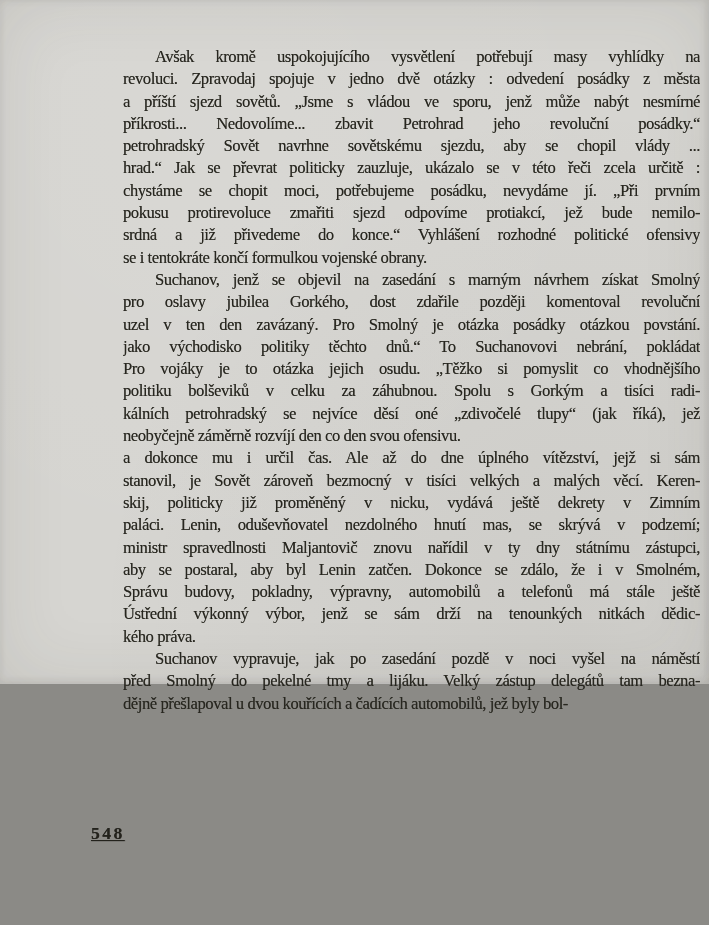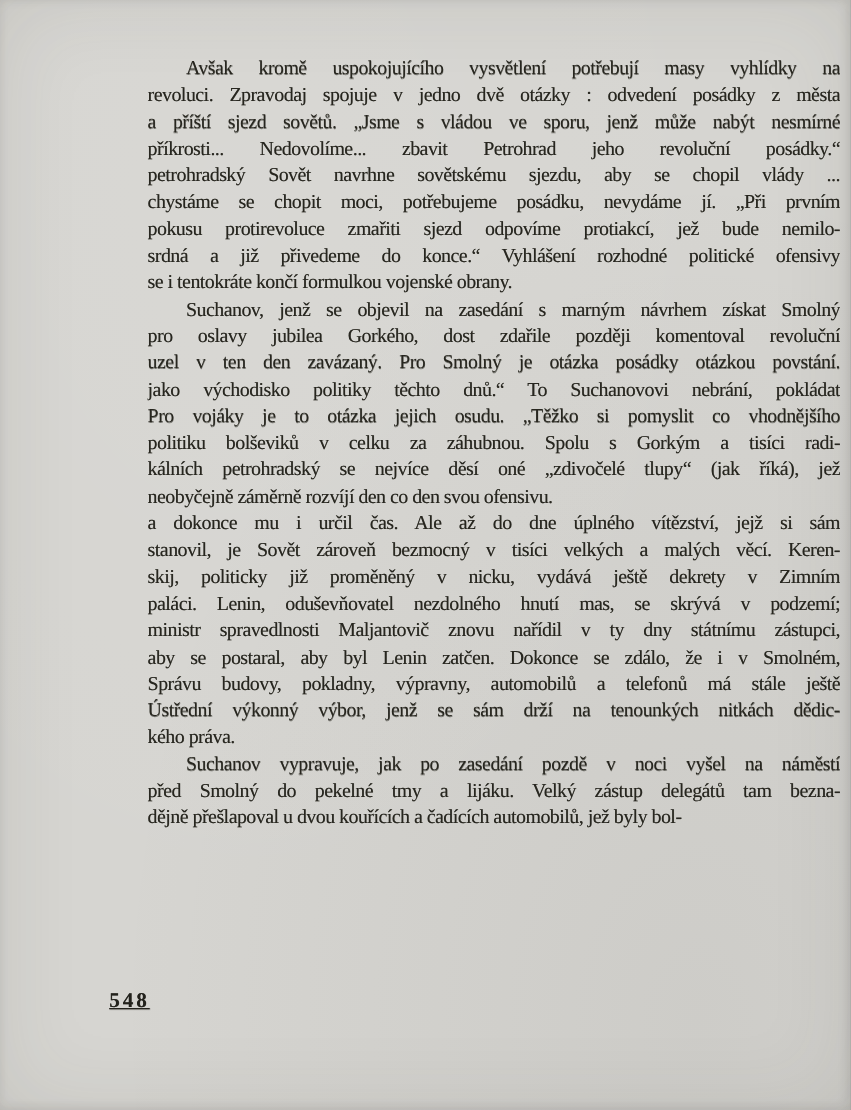--- a/index.html
+++ b/index.html
@@ -2,21 +2,21 @@
 <html lang="cs"><head>
 <meta charset="utf-8">
 <style>
   html,body{margin:0;padding:0;}
   body{
     width:709px;height:925px;overflow:hidden;
     background:#8b8a86;
     font-family:"Liberation Serif", serif;
   }
   .page{
-    position:relative;width:709px;height:925px;
+    position:relative;width:709px;height:684px;
     background:
       radial-gradient(ellipse at 28% 18%, rgba(255,255,255,0.06), transparent 62%),
       radial-gradient(ellipse at 82% 92%, rgba(40,38,32,0.05), transparent 60%),
       #d6d5d1;
     box-shadow: inset 0 0 70px rgba(60,58,50,0.10), inset -3px 0 9px rgba(60,58,50,0.09), inset 0 -3px 9px rgba(60,58,50,0.06);
   }
   .text-block{
     position:absolute;left:123px;top:46px;width:577px;
     font-size:16.5px;line-height:22.3px;
     letter-spacing:-0.4px;
@@ -47,20 +47,21 @@
 <div class="page">
 
   <div class="text-block">
 
     <div class="para">
       <div class="ln first">Avšak kromě uspokojujícího vysvětlení potřebují masy vyhlídky na</div>
       <div class="ln">revoluci. Zpravodaj spojuje v jedno dvě otázky : odvedení posádky z města</div>
       <div class="ln">a příští sjezd sovětů. „Jsme s vládou ve sporu, jenž může nabýt nesmírné</div>
       <div class="ln">příkrosti... Nedovolíme... zbavit Petrohrad jeho revoluční posádky.“</div>
       <div class="ln">petrohradský Sovět navrhne sovětskému sjezdu, aby se chopil vlády ...</div>
+      <div class="ln">hrad.“ Jak se převrat politicky zauzluje, ukázalo se v této řeči zcela určitě :</div>
       <div class="ln">chystáme se chopit moci, potřebujeme posádku, nevydáme jí. „Při prvním</div>
       <div class="ln">pokusu protirevoluce zmařiti sjezd odpovíme protiakcí, jež bude nemilo-</div>
       <div class="ln">srdná a již přivedeme do konce.“ Vyhlášení rozhodné politické ofensivy</div>
       <div class="ln last">se i tentokráte končí formulkou vojenské obrany.</div>
     </div>
 
     <div class="para">
       <div class="ln first">Suchanov, jenž se objevil na zasedání s marným návrhem získat Smolný</div>
       <div class="ln">pro oslavy jubilea Gorkého, dost zdařile později komentoval revoluční</div>
       <div class="ln">uzel v ten den zavázaný. Pro Smolný je otázka posádky otázkou povstání.</div>

